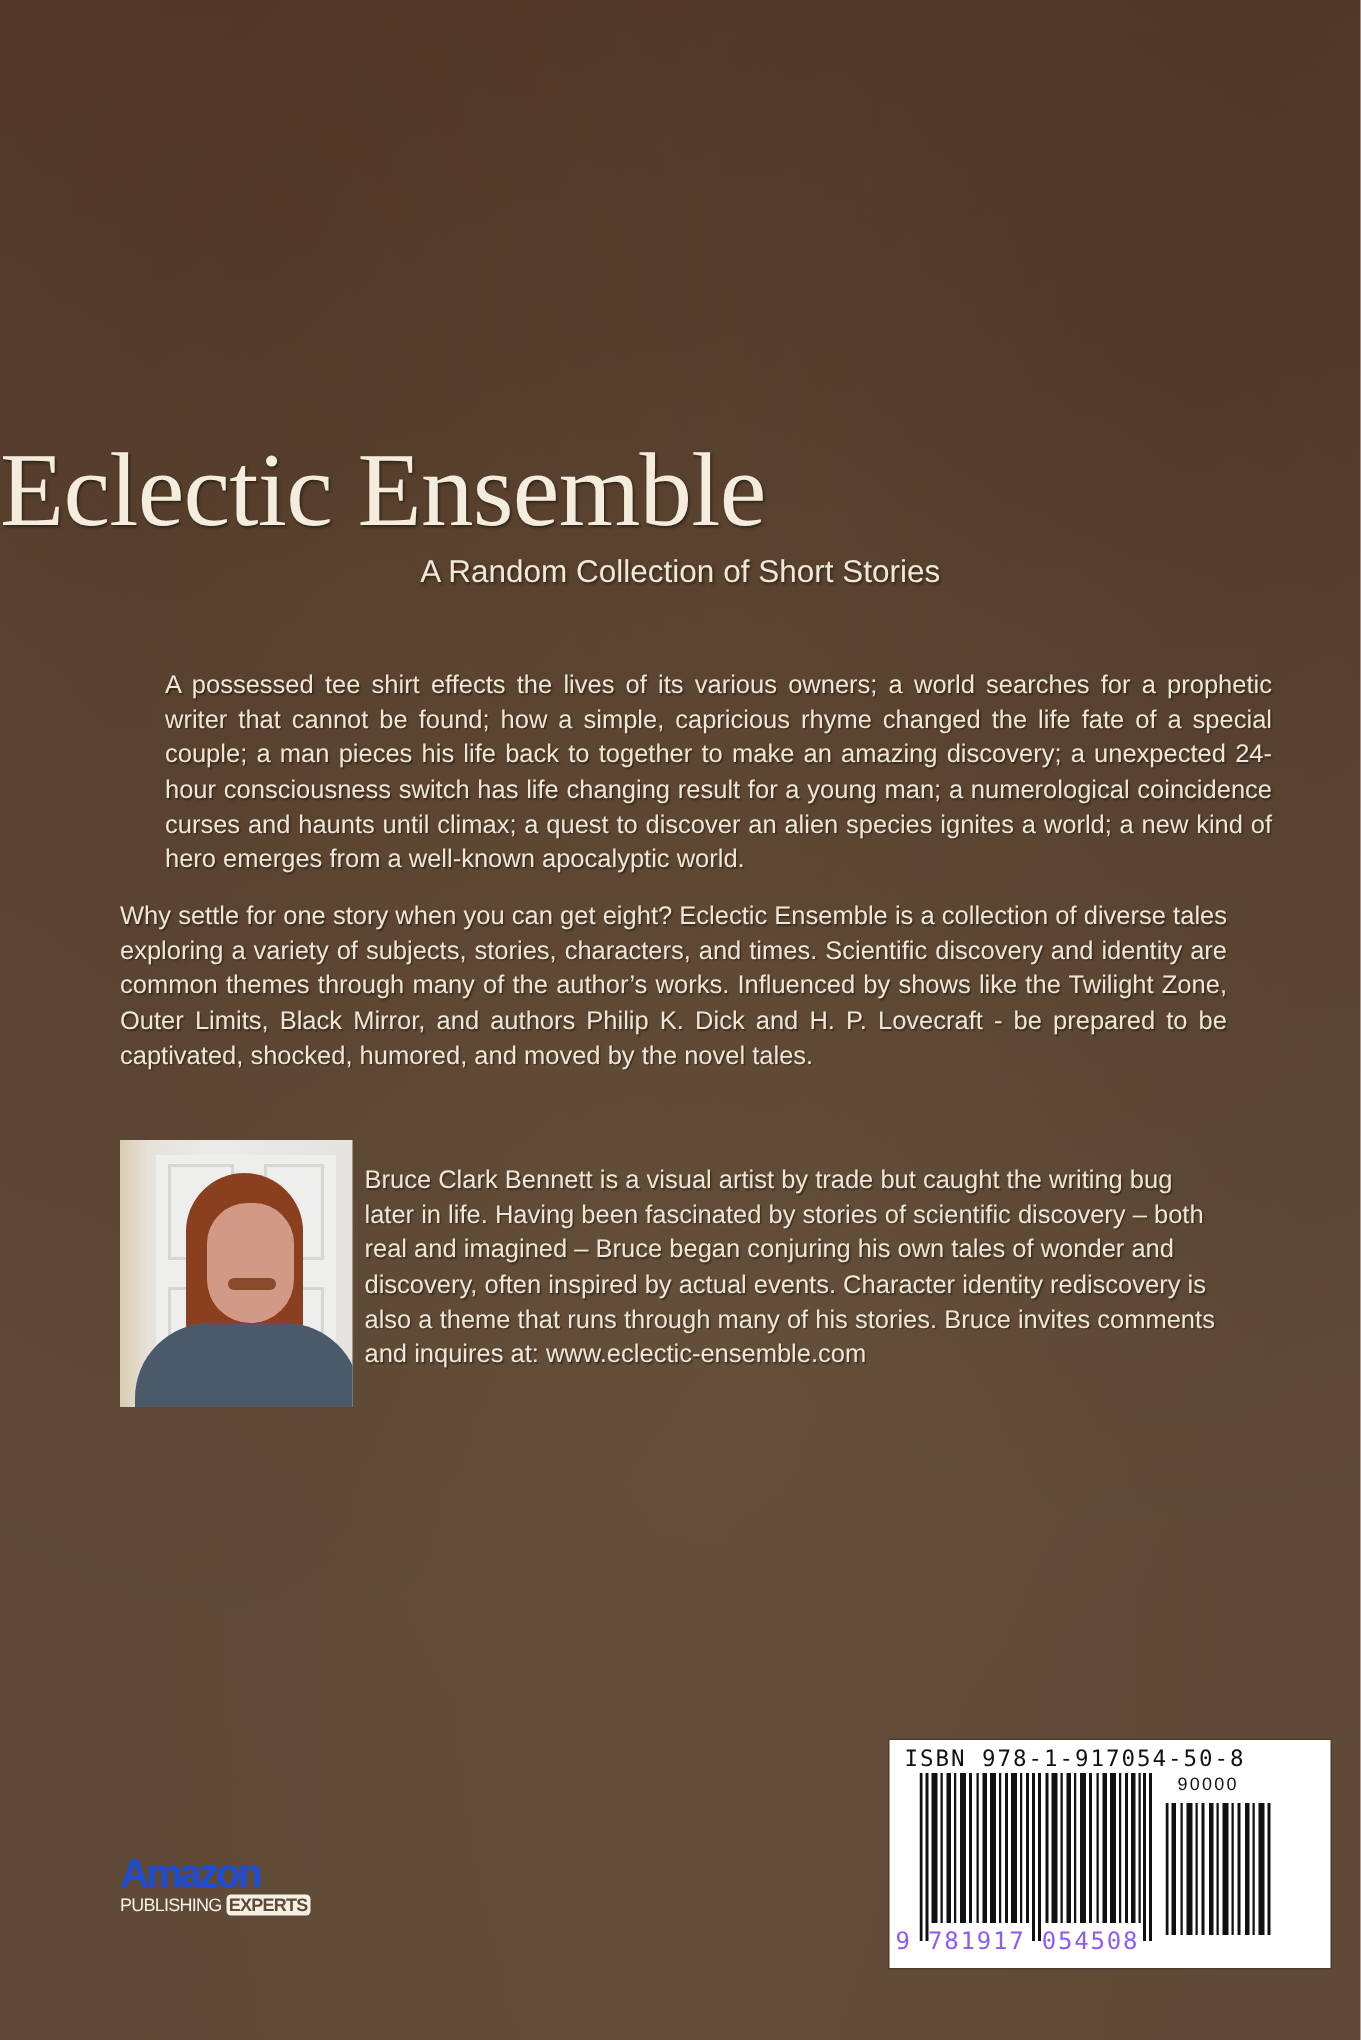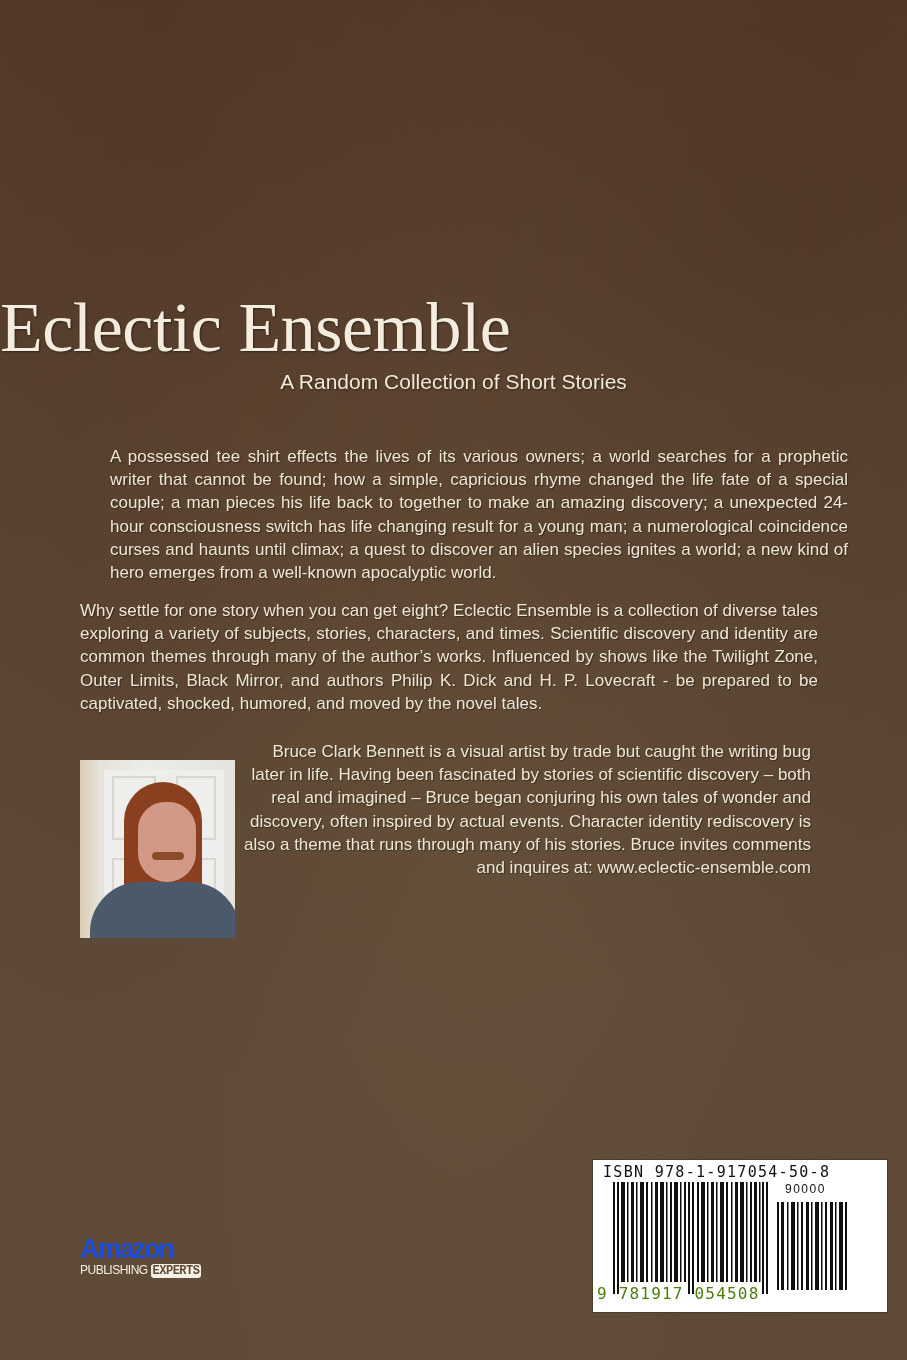--- a/index.html
+++ b/index.html
@@ -27,48 +27,48 @@
     text-align: center; font-size: 21px; line-height: 28px; color: #f1e8d8;
     text-shadow: 1px 1px 2px rgba(0,0,0,0.45);
   }
   .para {
     position: absolute; font-size: 17px; line-height: 23.2px;
     text-align: justify; text-shadow: 1px 1px 1px rgba(0,0,0,0.4);
     hyphens: manual;
   }
   #p1 { left: 80px; width: 738px; top: 428px; margin-left: 30px; }
   #p2 { left: 80px; width: 738px; top: 582px; }
-  #bio { left: 243px; width: 568px; top: 723px; text-align: right; }
+  #bio { left: 243px; width: 568px; top: 758px; text-align: left; }
   .photo {
     position: absolute; left: 80px; top: 760px; width: 155px; height: 178px;
     background: linear-gradient(90deg, #d8ccb0 0%, #e6e2da 12%, #ecebe8 40%, #e5e3de 100%);
     overflow: hidden;
   }
   .photo .door { position:absolute; left:24px; top:10px; width:120px; height:168px; background:#eeeeec; }
   .photo .panel { position:absolute; border:2px solid #d8d6d0; }
   .photo .hair { position:absolute; left:44px; top:22px; width:78px; height:120px; border-radius:40px 40px 20px 20px; background:#8a3f1f; }
   .photo .face { position:absolute; left:58px; top:42px; width:58px; height:80px; border-radius:28px 28px 30px 30px; background:#d29a86; }
   .photo .stache { position:absolute; left:72px; top:92px; width:32px; height:8px; border-radius:6px; background:#8a4a2c; }
   .photo .shirt { position:absolute; left:10px; top:122px; width:150px; height:70px; border-radius:50px 50px 0 0; background:#4b5a6a; }
   .logo { position: absolute; left: 80px; top: 1235px; width: 150px; }
   .logo .l1 { font-size: 27px; font-weight: bold; letter-spacing: -2px; color: #1d4ed8; line-height: 28px; }
   .logo .l2 { font-size: 12px; letter-spacing: -0.5px; color: #f6f0e4; line-height: 14px; }
-  .logo .badge { background: #f6f0e4; color: #5e4a37; border-radius: 3px; padding: 0 2px; font-weight: bold; font-family: Liberation Mono, monospace; }
+  .logo .badge { background: #f6f0e4; color: #5e4a37; border-radius: 3px; padding: 0 2px; font-weight: bold; }
   .barcode {
     position: absolute; left: 593px; top: 1160px; width: 294px; height: 152px;
     background: #ffffff; box-shadow: 0 0 0 1px rgba(0,0,0,0.2);
   }
   .isbn-text {
     position: absolute; left: 10px; top: 3px; font-family: "DejaVu Sans Mono", monospace;
     font-size: 15px; color: #111; letter-spacing: 1.3px; white-space: nowrap;
   }
   .addon-num { position:absolute; left: 192px; top: 22px; font-family: Liberation Sans, sans-serif; font-size: 12px; color:#111; letter-spacing: 1.5px; }
   .main-bars { position:absolute; left: 20px; top: 22px; width: 155px; height: 112px; }
   .addon-bars { position:absolute; left: 184px; top: 42px; width: 72px; height: 88px; }
-  .bar-digits { position:absolute; left: 4px; top: 124px; font-family: "DejaVu Sans Mono", monospace; font-size: 16px; color:#4d7c0f; letter-spacing: 1.2px; white-space: pre; }
+  .bar-digits { position:absolute; left: 4px; top: 124px; font-family: "DejaVu Sans Mono", monospace; font-size: 16px; color:#8b5cf6; letter-spacing: 1.2px; white-space: pre; }
 </style>
 </head>
 <body>
 
 <div>
 
   <div class="title">Eclectic Ensemble</div>
   <div class="subtitle">A Random Collection of Short Stories</div>
 
   <p class="para" id="p1">A possessed tee shirt effects the lives of its various owners; a world searches for a pro­phetic writer that cannot be found; how a simple, capricious rhyme changed the life fate of a special couple; a man pieces his life back to together to make an amazing discovery; a unexpected 24-hour consciousness switch has life changing result for a young man; a nu­merological coincidence curses and haunts until climax; a quest to discover an alien spe­cies ignites a world; a new kind of hero emerges from a well-known apocalyptic world.</p>

